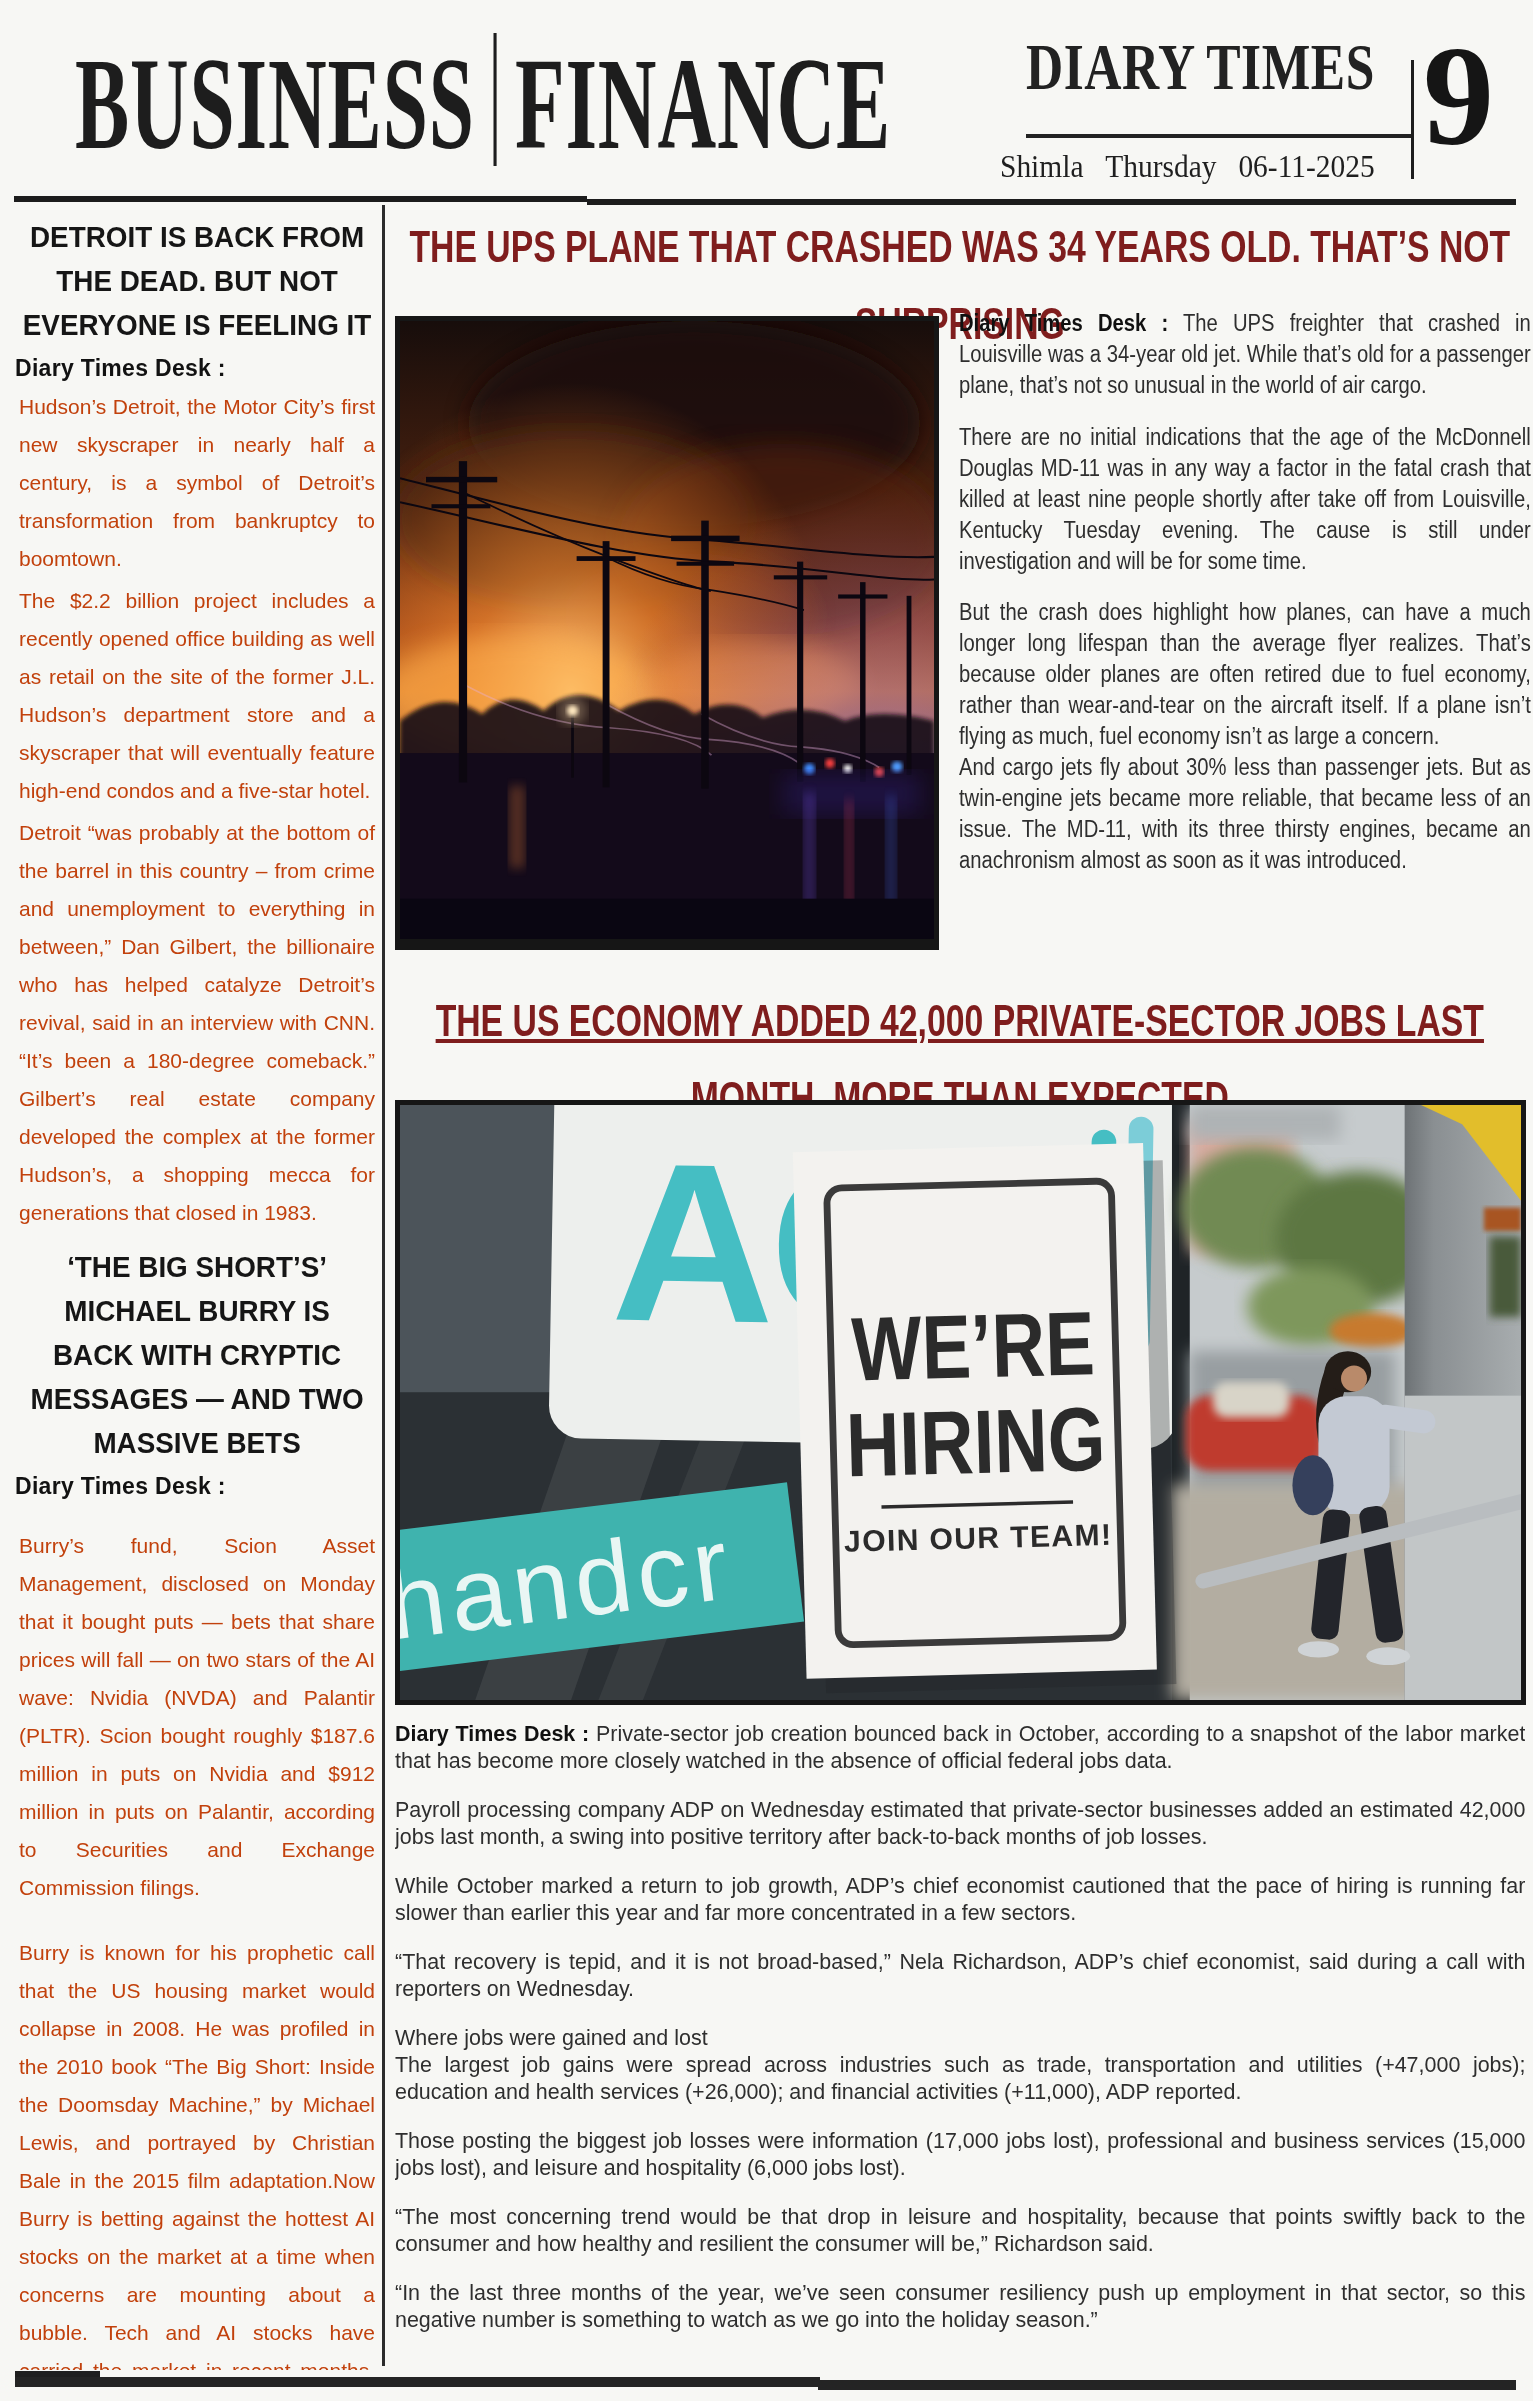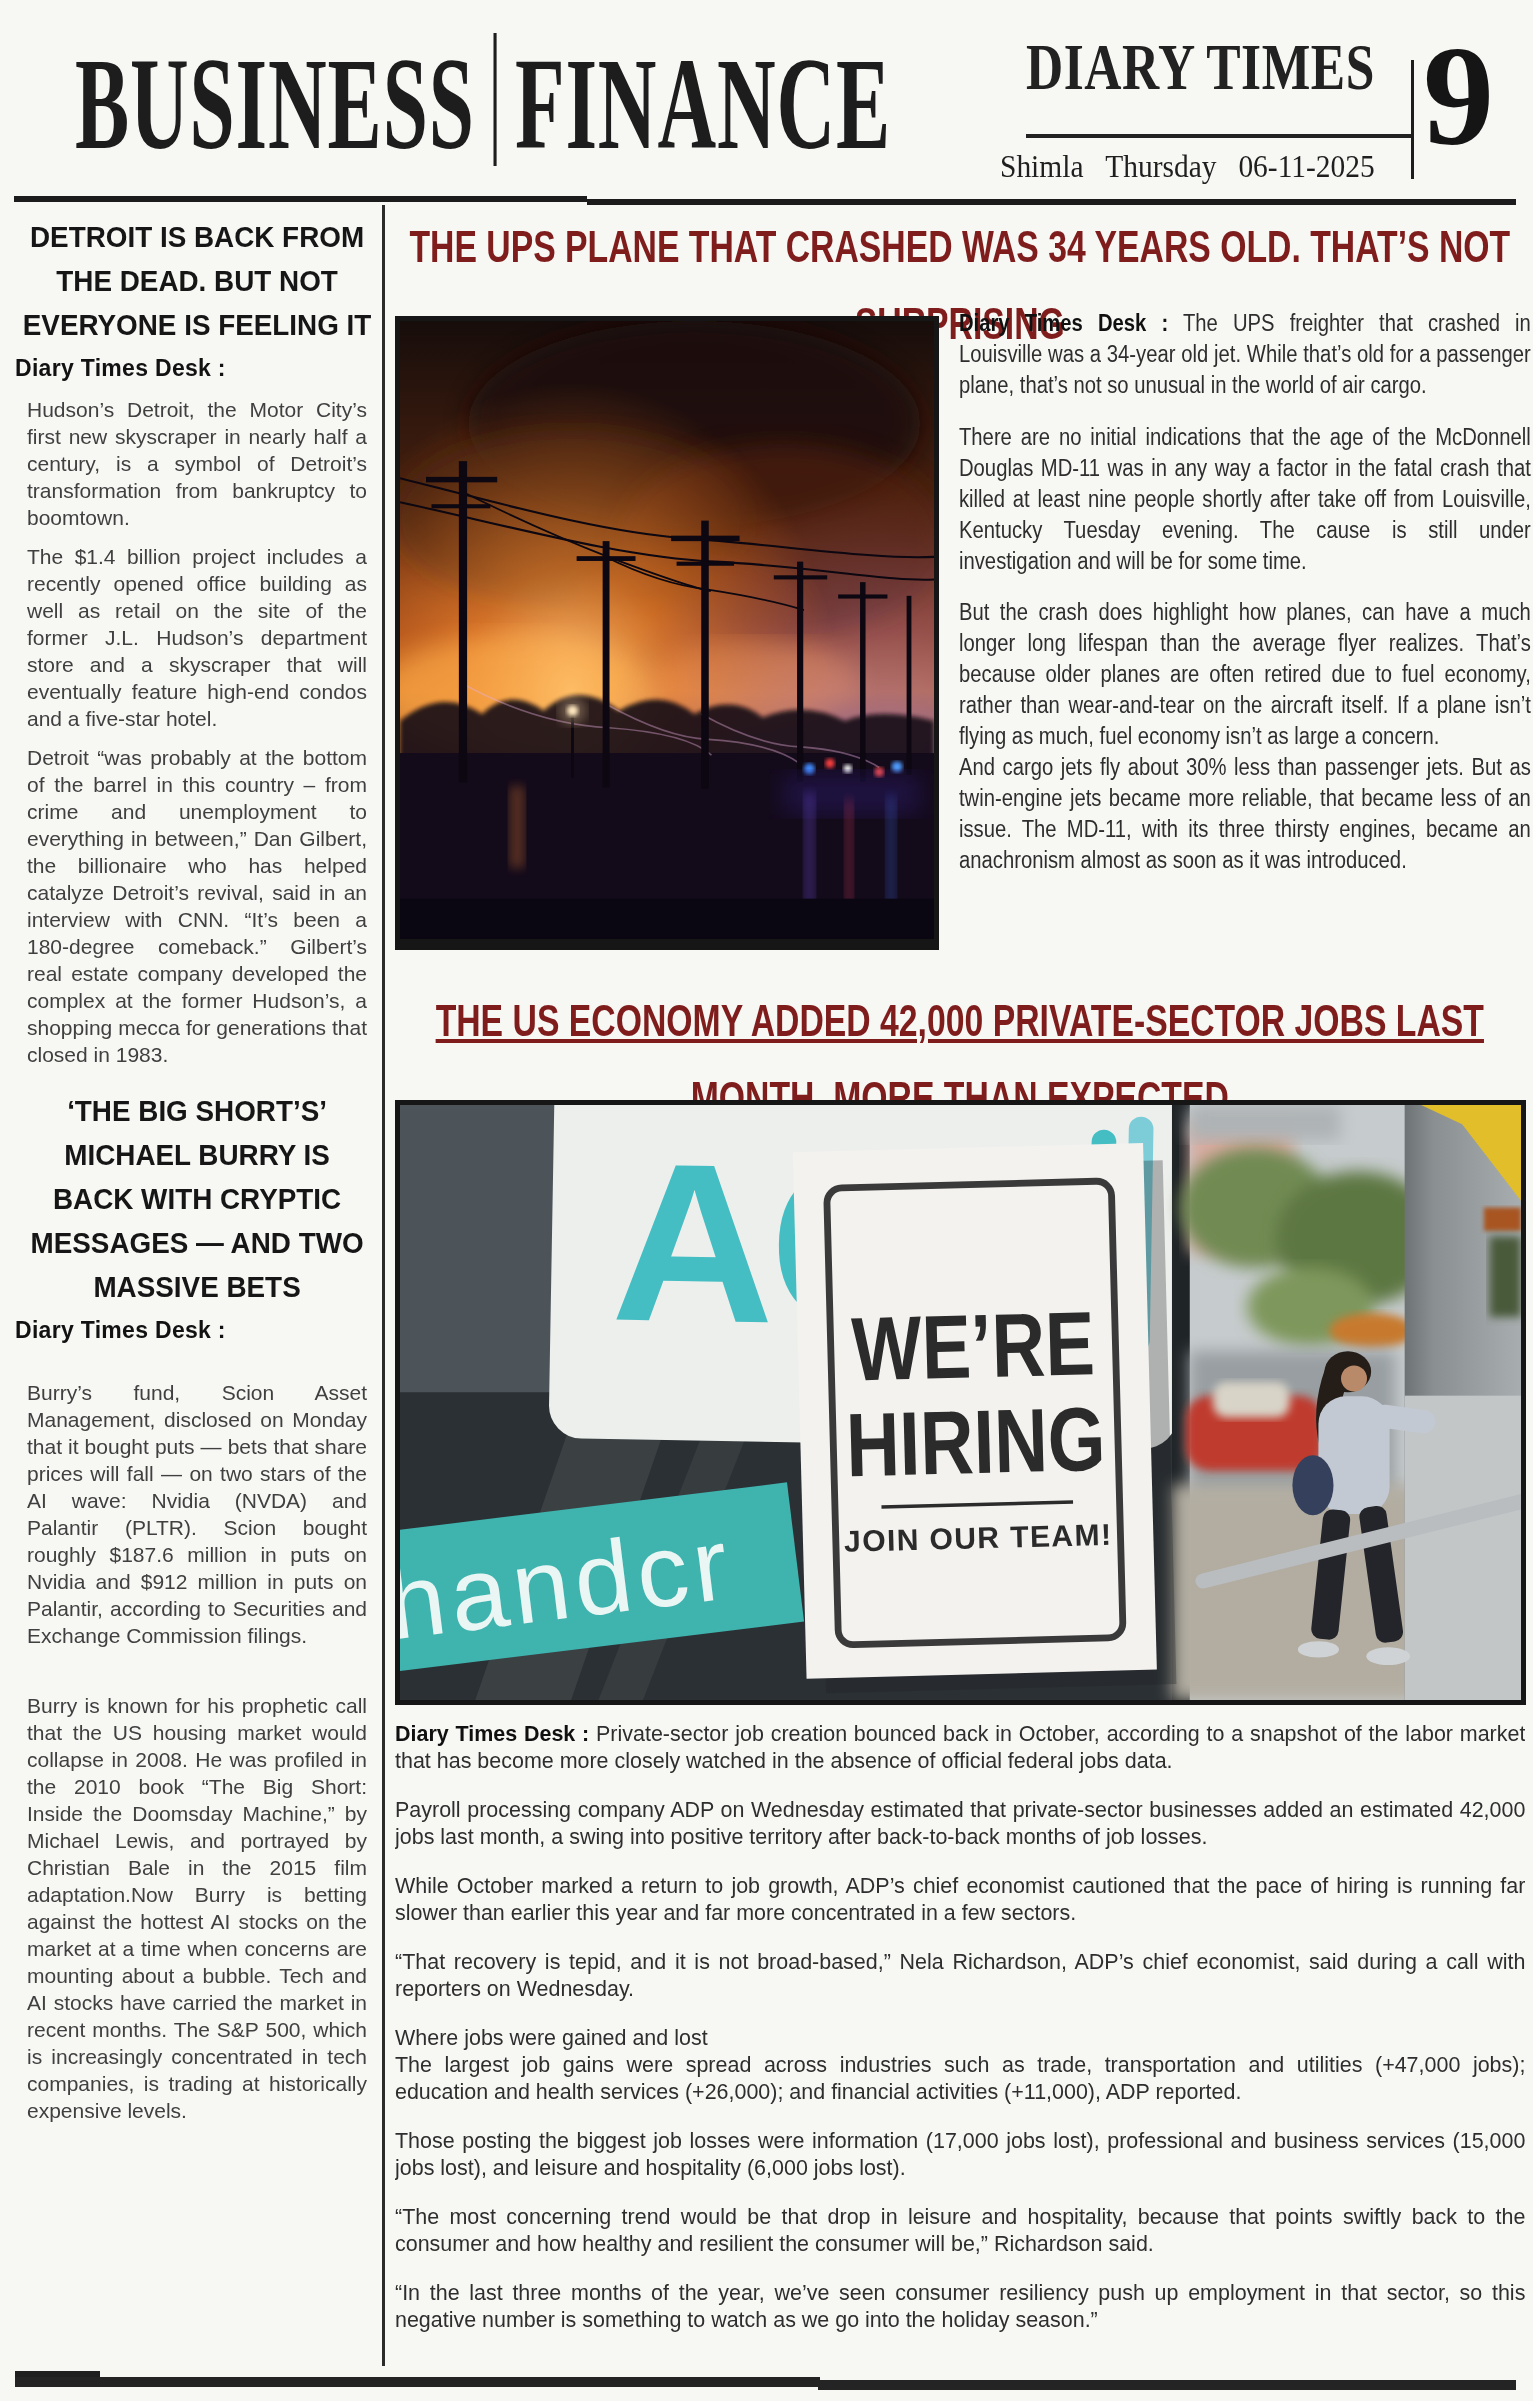--- a/index.html
+++ b/index.html
@@ -37,21 +37,21 @@
   }
   .toprule-a{left:13.7px;top:196px;width:573px;height:5.5px;background:#1c1c1c;}
   .toprule-b{left:587px;top:199px;width:929px;height:5.5px;background:#1c1c1c;}
   .col-divider{left:382px;top:205px;width:2.7px;height:2161px;background:#2b2b2b;}
 
   
   .leftcol{left:15px;top:215px;width:364px;height:2155px;overflow:hidden;}
   .sq96{transform:scaleX(0.96);transform-origin:left top;width:104.2%;}
   .lc-h{font-weight:700;font-size:29px;line-height:44px;text-align:center;color:#161616;letter-spacing:0px;}
   .lc-by{font-weight:700;font-size:23px;line-height:31px;margin:5.5px 0 2.7px;color:#121212;letter-spacing:0.3px;}
-  .lc-p{font-size:21px;line-height:27px;text-align:justify;color:#404040;margin:12px;}
+  .lc-p{font-size:21px;line-height:38px;text-align:justify;color:#c2410c;margin:4px;}
   .vgap{height:19px;}
   .hgap{height:9.6px;}
 
   
   .big-h{
     left:393px;top:208px;width:1134px;text-align:center;
     font-weight:700;color:#7f1d1d;font-size:45px;line-height:77px;
   }
   .big-h2{left:393px;top:981px;top:982px;text-decoration:underline;}
   .squeezeC{transform:scaleX(0.75);transform-origin:center top;width:133.3%;position:relative;left:-16.65%;}
@@ -109,21 +109,21 @@
 <div class="abs leftcol">
   <div class="sq96">
     <div class="lc-h">
       <div>DETROIT IS BACK FROM</div>
       <div>THE DEAD. BUT NOT</div>
       <div>EVERYONE IS FEELING IT</div>
     </div>
   </div>
   <div class="lc-by">Diary Times Desk :</div>
   <p class="lc-p">Hudson’s Detroit, the Motor City’s first new skyscraper in nearly half a century, is a symbol of Detroit’s transformation from bankruptcy to boomtown.</p>
-  <p class="lc-p">The $1.4 billion project includes a recently opened office building as well as retail on the site of the former J.L. Hudson’s department store and a skyscraper that will eventually feature high-end condos and a five-star hotel.</p>
+  <p class="lc-p">The $2.2 billion project includes a recently opened office building as well as retail on the site of the former J.L. Hudson’s department store and a skyscraper that will eventually feature high-end condos and a five-star hotel.</p>
   <p class="lc-p">Detroit “was probably at the bottom of the barrel in this country – from crime and unemployment to everything in between,” Dan Gilbert, the billionaire who has helped catalyze Detroit’s revival, said in an interview with CNN. “It’s been a 180-degree comeback.” Gilbert’s real estate company developed the complex at the former Hudson’s, a shopping mecca for generations that closed in 1983.</p>
 
   <div class="hgap"></div>
   <div class="sq96">
     <div class="lc-h">
       <div>‘THE BIG SHORT’S’</div>
       <div>MICHAEL BURRY IS</div>
       <div>BACK WITH CRYPTIC</div>
       <div>MESSAGES — AND TWO</div>
       <div>MASSIVE BETS</div>

